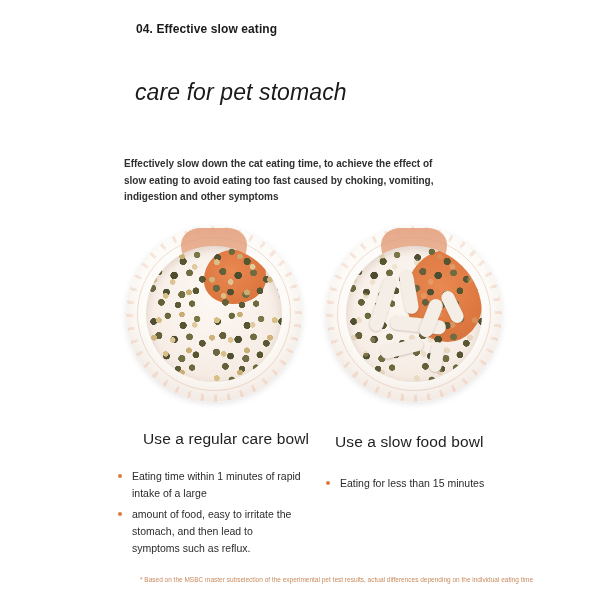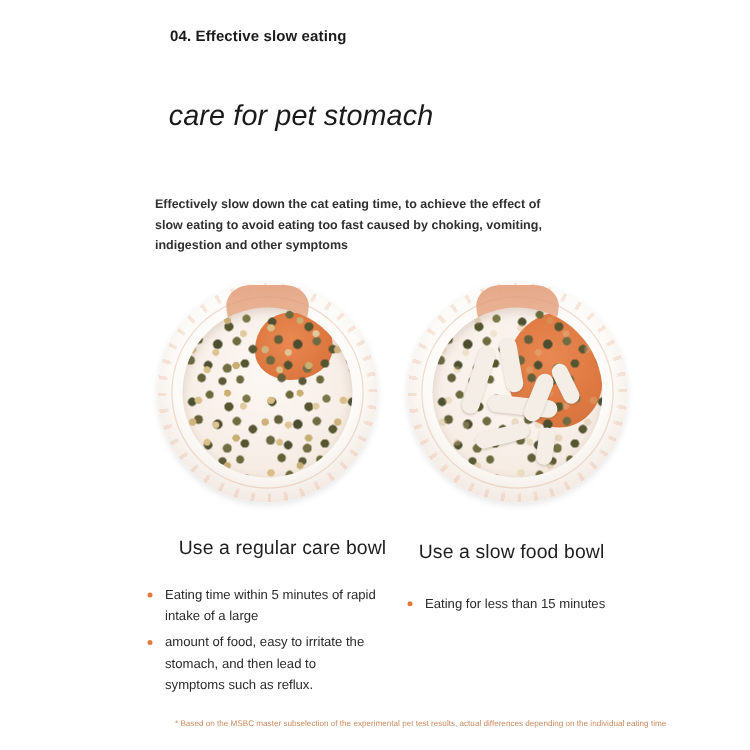--- a/index.html
+++ b/index.html
@@ -290,21 +290,21 @@
         <div class="ridge r7"></div>
       </div>
     </div>
 
   </div>
 
   <div class="caption left">Use a regular care bowl</div>
   <div class="caption right">Use a slow food bowl</div>
 
   <ul class="bullets left">
-    <li>Eating time within 5 minutes of rapid intake of a large</li>
+    <li>Eating time within 1 minutes of rapid intake of a large</li>
     <li>amount of food, easy to irritate the stomach, and then lead to symptoms such as reflux.</li>
   </ul>
 
   <ul class="bullets right">
     <li>Eating for less than 15 minutes</li>
   </ul>
 
   <div class="footnote">* Based on the MSBC master subselection of the experimental pet test results, actual differences depending on the individual eating time</div>
 
 </div>

